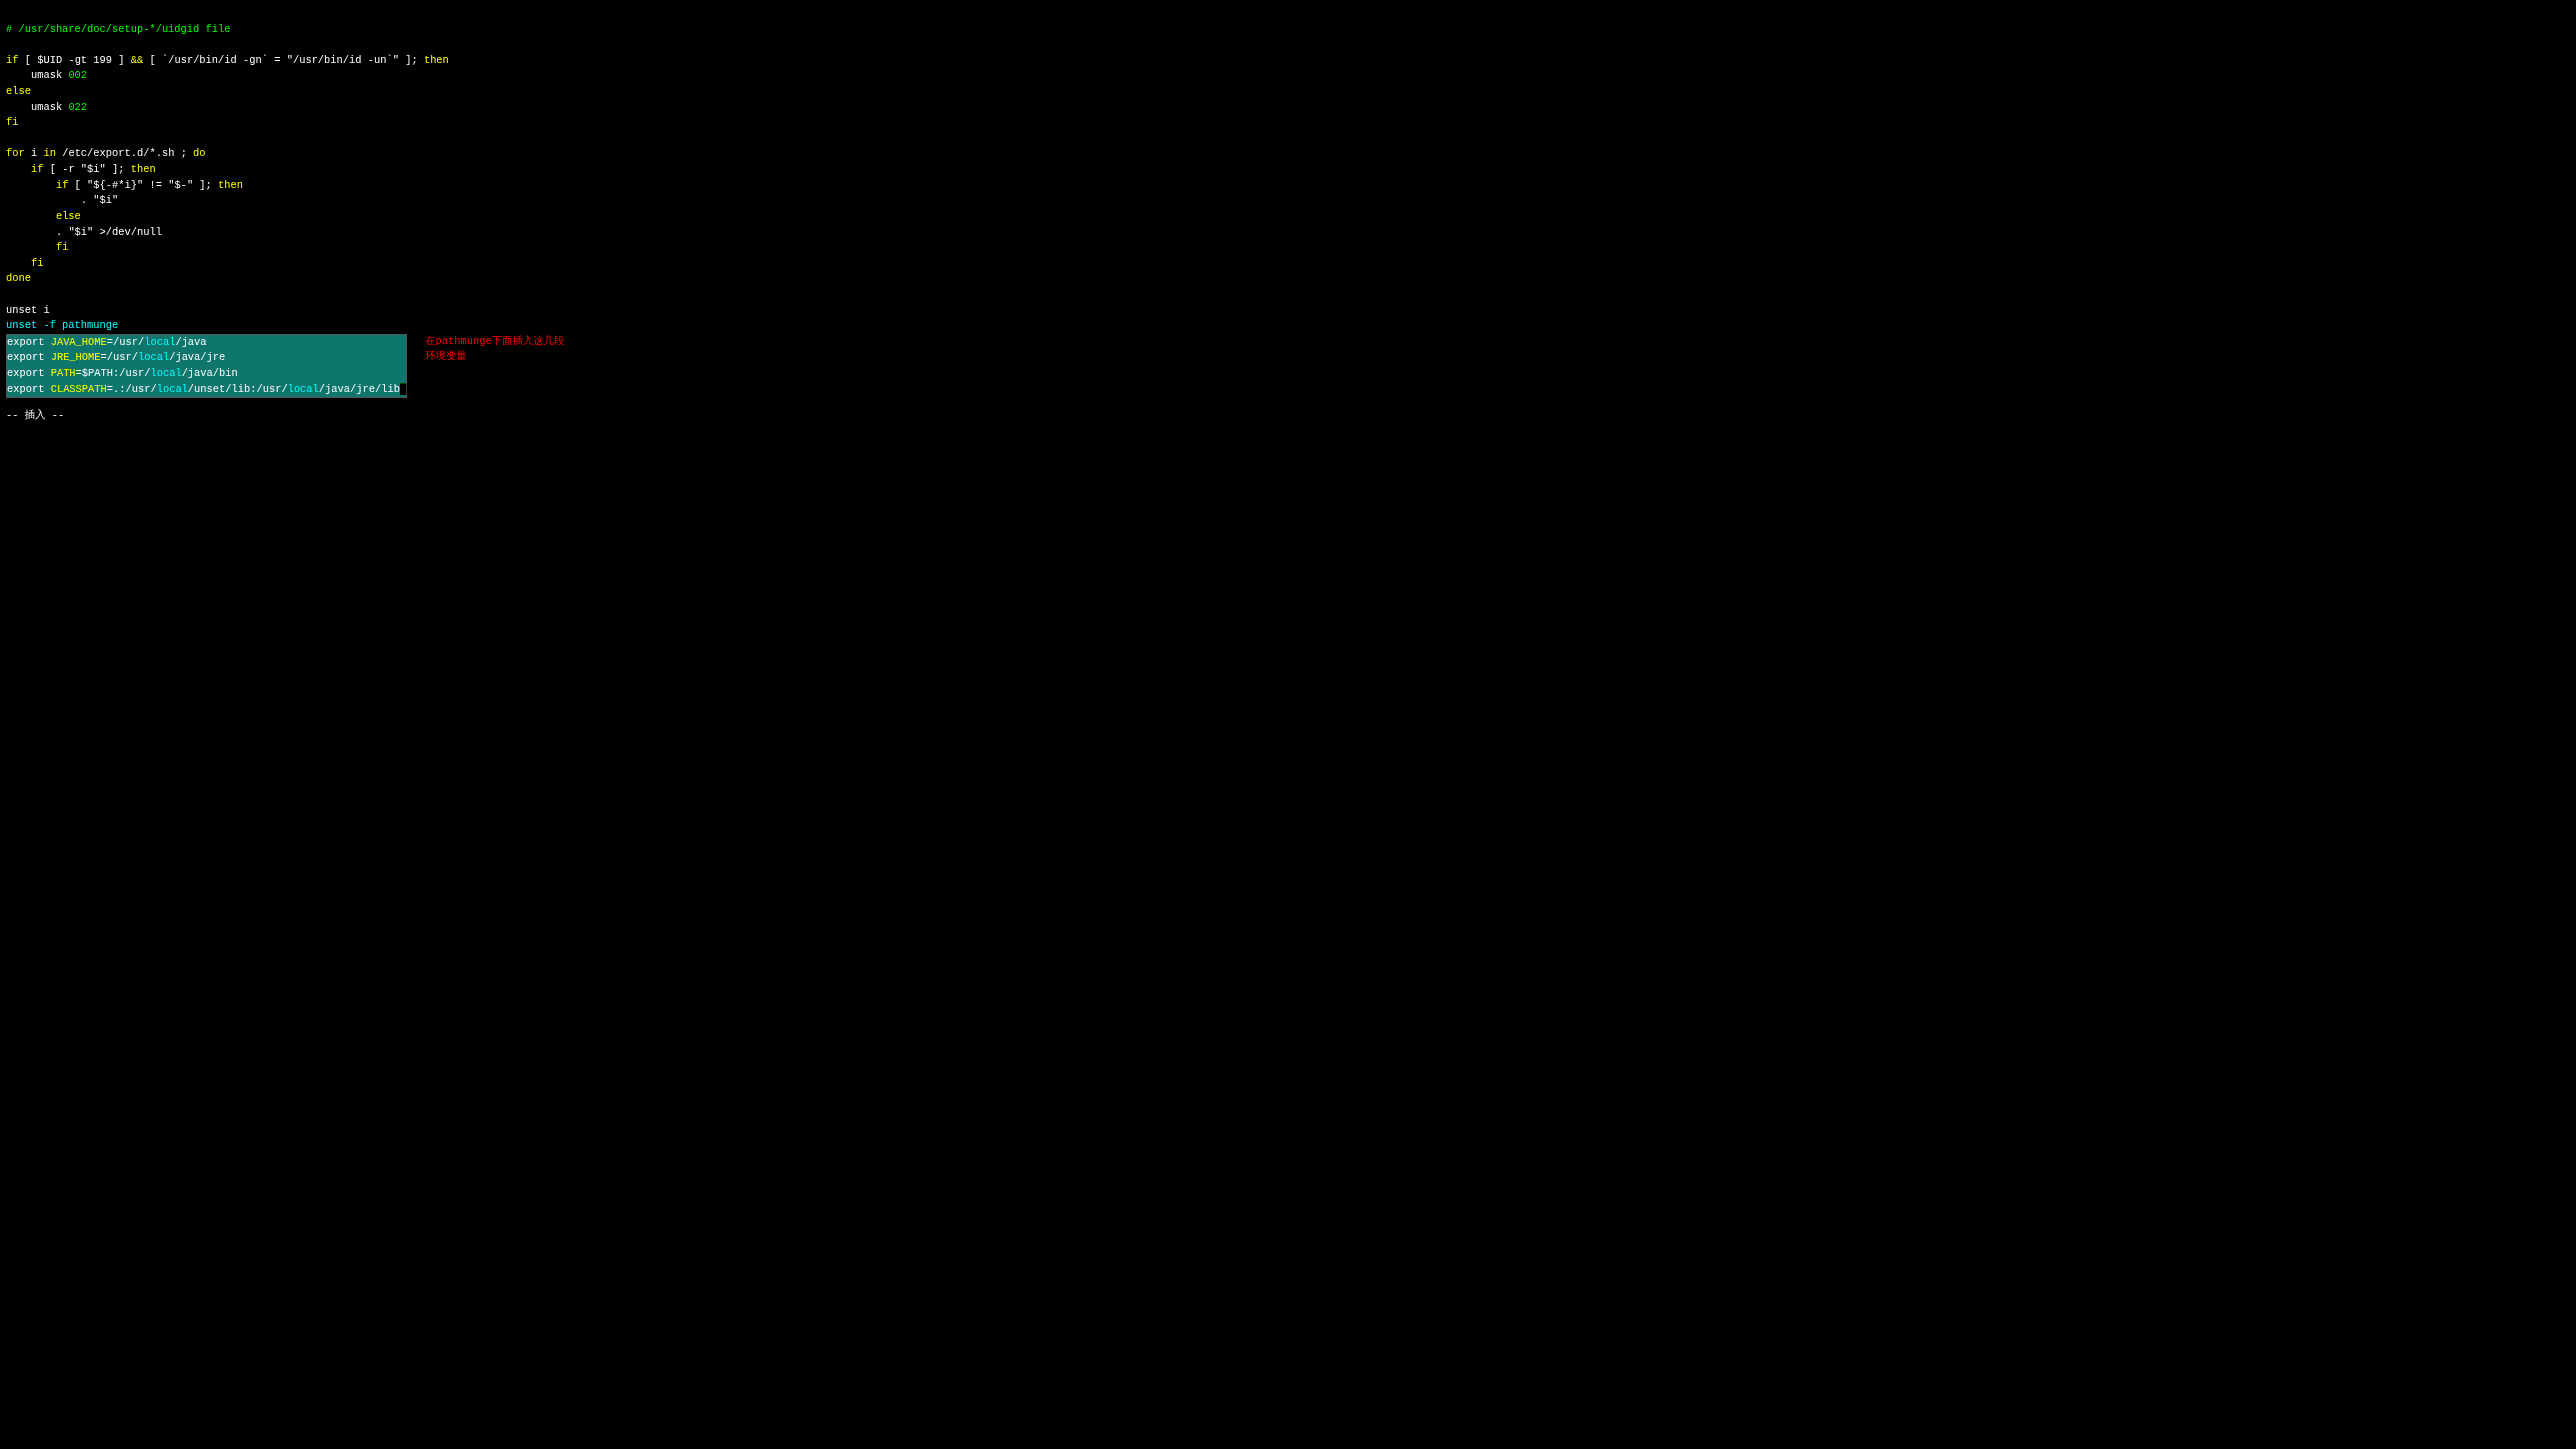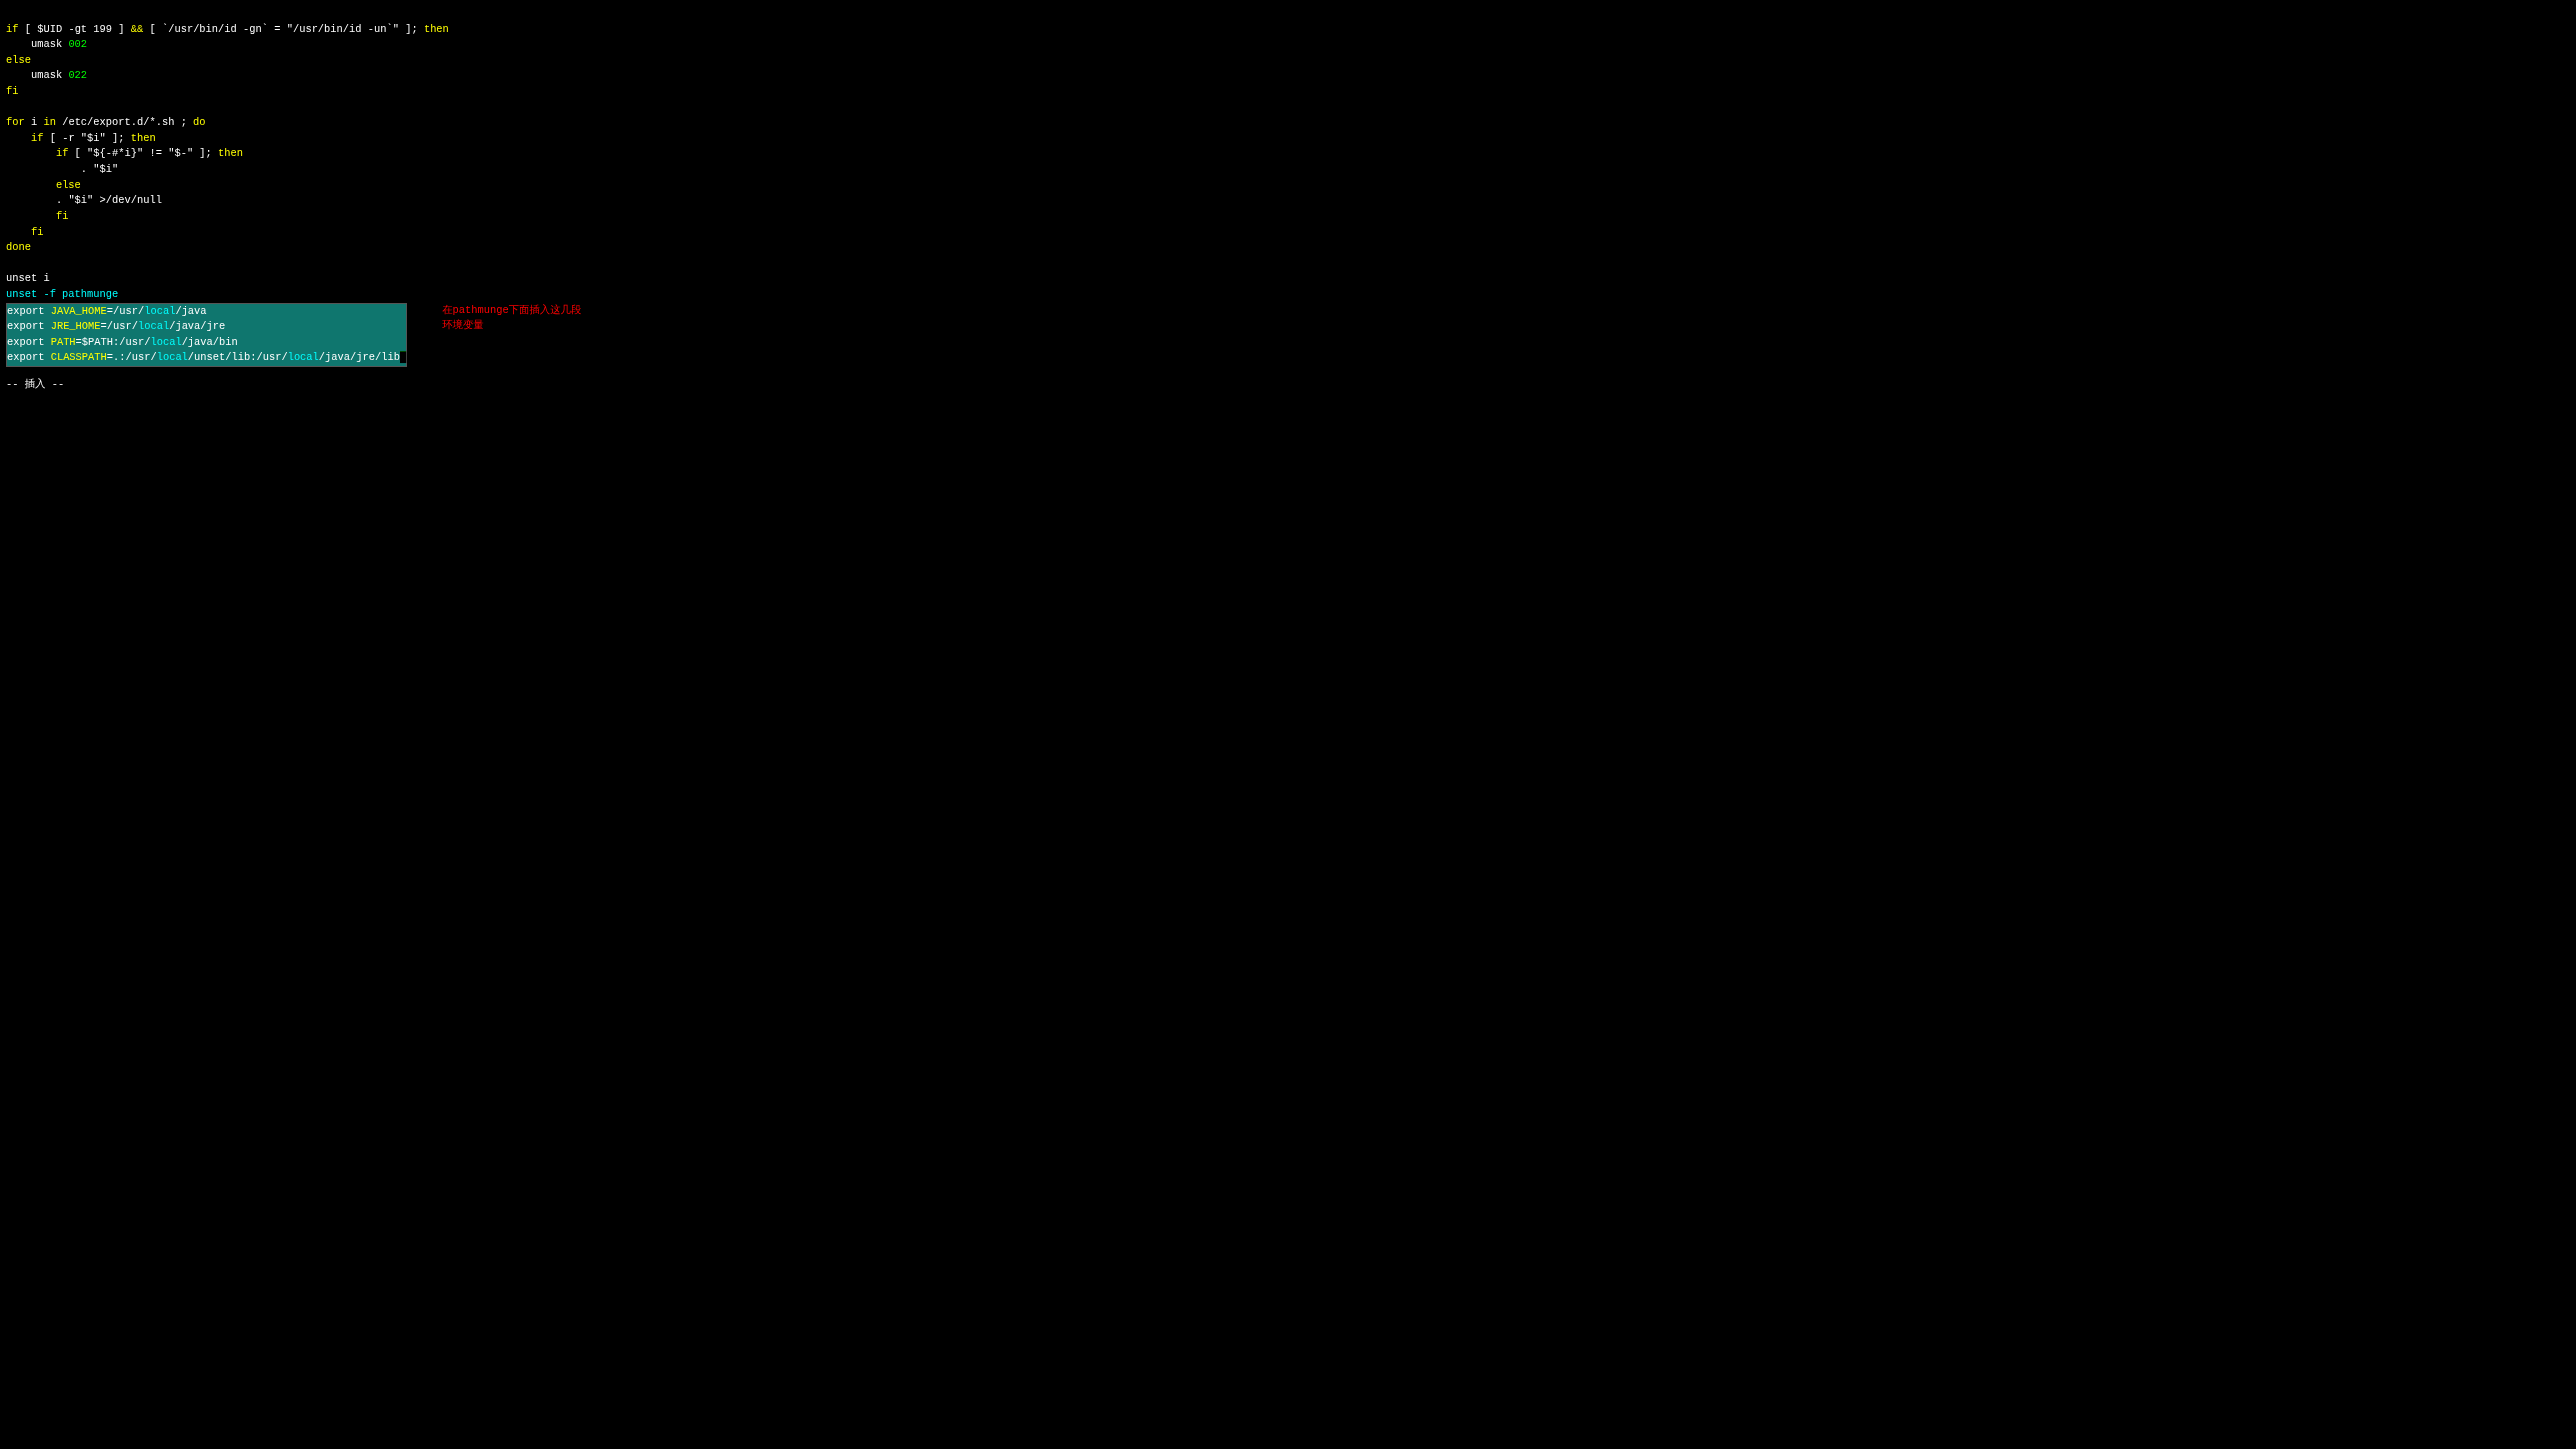--- a/index.html
+++ b/index.html
@@ -27,21 +27,21 @@
     .cyan { color: #00ffff; }
 
     .cursor {
       background-color: #00ff00;
       color: #000000;
       display: inline;
     }
 
     .annotation {
       color: #ff0000;
-      margin-left: 20px;
+      margin-left: 3px;
     }
 
     .comment-line {
       display: flex;
       align-items: flex-start;
     }
 
     .insert-line {
       display: flex;
       align-items: flex-start;
@@ -58,20 +58,23 @@
 
     .status-line {
       color: #ffffff;
       margin-top: 10px;
     }
   </style>
 </head>
 <body>
 
 <div class="code-block">
+<span class="comment-line">
+<span class="green"># /usr/share/doc/setup-*/uidgid file</span>
+</span>
 <span><span class="yellow">if</span><span class="white"> [ </span><span class="white">$UID</span><span class="white"> -gt 199 ] </span><span class="yellow">&amp;&amp;</span><span class="white"> [ </span><span class="white">`/usr/bin/id -gn`</span><span class="white"> = </span><span class="white">"/usr/bin/id -un`"</span><span class="white"> ]; </span><span class="yellow">then</span></span>
 <span>    <span class="white">umask </span><span class="green">002</span></span>
 <span><span class="yellow">else</span></span>
 <span>    <span class="white">umask </span><span class="green">022</span></span>
 <span><span class="yellow">fi</span></span>
 
 <span><span class="yellow">for</span><span class="white"> i </span><span class="yellow">in</span><span class="white"> /etc/export.d/*.sh ; </span><span class="yellow">do</span></span>
 <span>    <span class="yellow">if</span><span class="white"> [ -r </span><span class="white">"$i"</span><span class="white"> ]; </span><span class="yellow">then</span></span>
 <span>        <span class="yellow">if</span><span class="white"> [ </span><span class="white">"${-#*i}"</span><span class="white"> != </span><span class="white">"$-"</span><span class="white"> ]; </span><span class="yellow">then</span></span>
 <span>            <span class="white">. </span><span class="white">"$i"</span></span>

